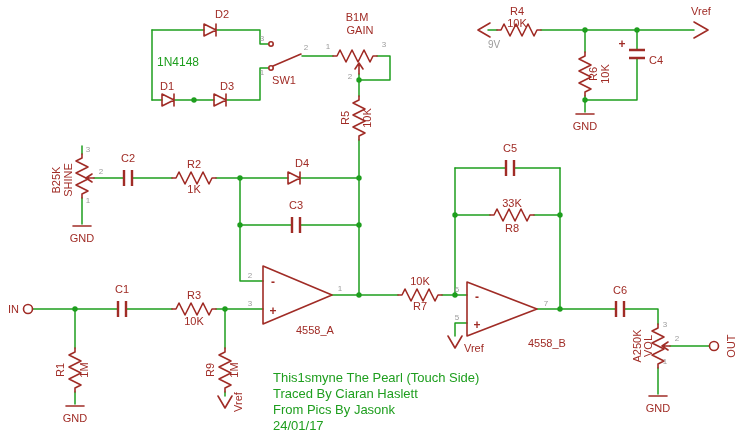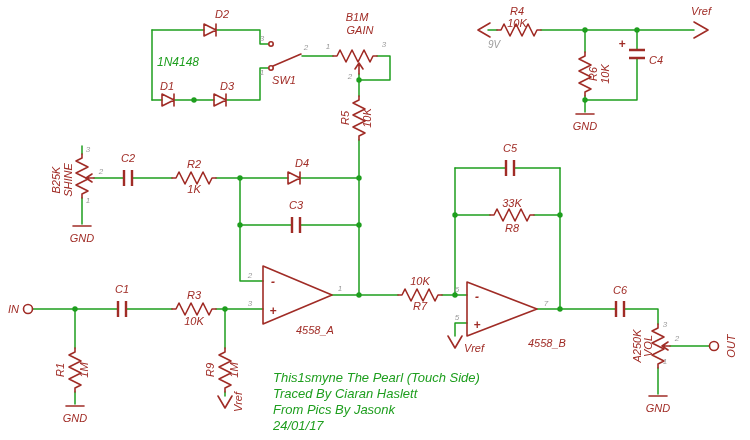--- a/index.html
+++ b/index.html
@@ -1,16 +1,16 @@
 <!DOCTYPE html>
 <html style="--bg: #ffffff; --wire: #1e9e1e; --symbol: #a02c26; --pin: #9b9b9b; --note: #1e9e1e;"><head>
 <meta charset="utf-8">
 <style>
   html,body{margin:0;padding:0;background:#fff;}
-  .canvas{width:750px;height:440px;background:var(--bg,#fff);position:relative;overflow:hidden;font-style:italic;}
+  .canvas{width:750px;height:440px;background:var(--bg,#fff);position:relative;overflow:hidden;}
   svg{font-family:"Liberation Sans",sans-serif;}
   .wire{stroke:var(--wire);fill:none;stroke-width:1.5;stroke-linecap:round;stroke-linejoin:round;}
   .dot{fill:var(--wire);stroke:none;}
   .sym{stroke:var(--symbol);fill:none;stroke-width:1.6;stroke-linecap:round;stroke-linejoin:round;}
   .plate{stroke:var(--symbol);fill:none;stroke-width:2.4;stroke-linecap:butt;}
   .lbl{fill:var(--symbol);font-size:11px;stroke:none;}
   .pinnum{fill:var(--pin);font-size:8px;stroke:none;}
   .pwr9{fill:var(--pin);font-size:10px;stroke:none;}
   .sign{fill:var(--symbol);font-size:12px;font-weight:bold;stroke:none;}
   .gtxt{fill:var(--note);font-size:12px;stroke:none;}

